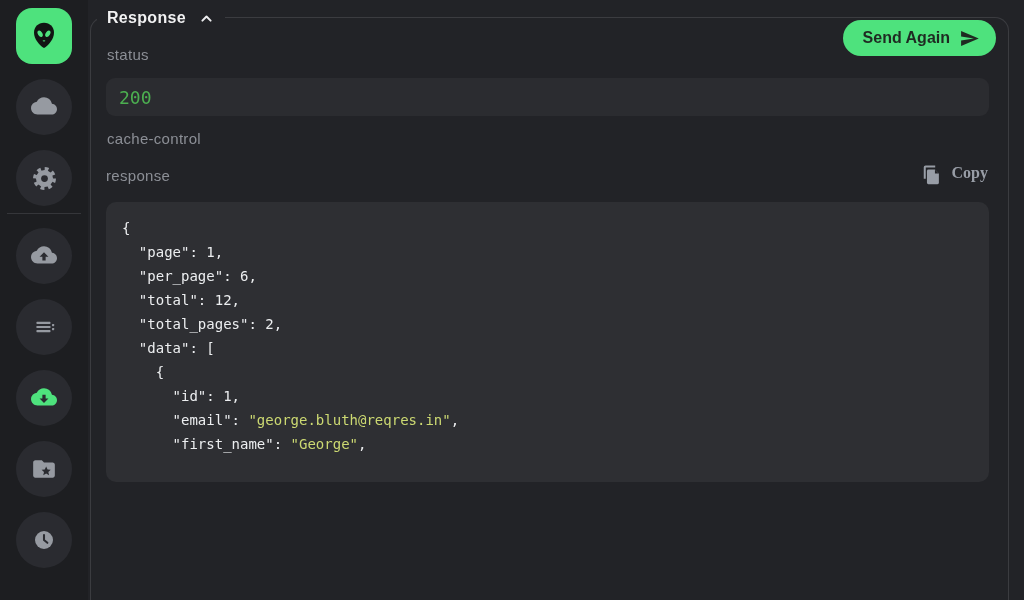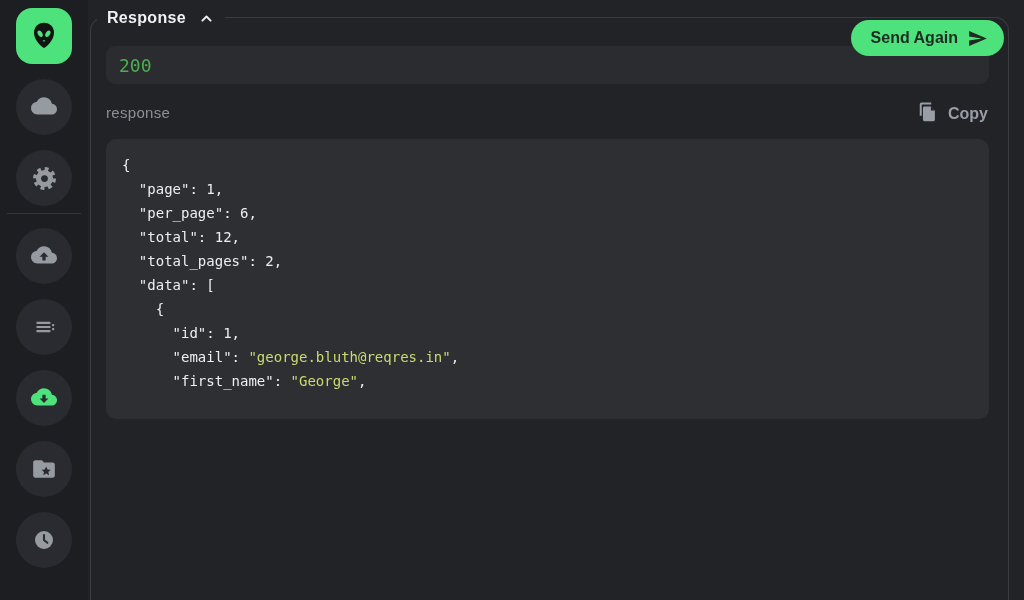--- a/index.html
+++ b/index.html
@@ -53,21 +53,21 @@
   }
   .legend{
     position:absolute;top:-13px;left:6px;
     background:var(--page-bg);padding:0 10px;
     display:flex;align-items:center;gap:12px;height:26px;
   }
   .legend .title{
     color:#f1f1f2;font-weight:bold;font-size:16px;letter-spacing:.3px;
   }
   .send-btn{
-    position:absolute;top:2px;right:4px;height:36px;
+    position:absolute;top:2px;right:12px;height:36px;
     background:var(--accent);border:none;border-radius:18px;
     display:flex;align-items:center;gap:9px;padding:0 16px 0 20px;
     font-family:"Liberation Sans",sans-serif;
     font-weight:bold;font-size:16px;color:#1f2a22;cursor:pointer;
   }
   
   .field-label{
     display:block;color:var(--label-gray);font-size:15px;line-height:17px;
     margin:0 0 15px 1px;letter-spacing:.3px;
   }
@@ -77,22 +77,22 @@
     font-family:"DejaVu Sans Mono","Liberation Mono",monospace;
     font-size:18px;color:var(--mono-white);
   }
   .field-box.green{color:var(--status-green);}
   
   .response-row{
     display:flex;justify-content:space-between;align-items:center;
     margin-top:17px;margin-bottom:16px;
   }
   .copy-btn{
-    display:flex;align-items:flex-end;gap:9px;background:none;border:none;
-    color:#989da6;font-family:Liberation Sans, sans-serif;
+    display:flex;align-items:flex-start;gap:9px;background:none;border:none;
+    color:#989da6;font-family:Liberation Serif, serif;
     font-weight:bold;font-size:16px;cursor:pointer;padding:0 1px 0 0;
   }
   
   .code-box{
     background:var(--code-bg);border-radius:10px;
     height:280px;padding:14px 16px;overflow:hidden;
     font-family:"DejaVu Sans Mono","Liberation Mono",monospace;
     font-size:14px;line-height:24px;color:var(--mono-white);
   }
   .code-line{white-space:pre;}
@@ -176,22 +176,24 @@
     </svg>
   </div>
 
   <button class="send-btn">
     <span>Send Again</span>
     <svg class="icon" width="21" height="21" viewBox="0 0 24 24">
       <path d="M2.4 20.6L22.6 12 2.4 3.4l-.01 6.3L16.9 12 2.39 14.3z" fill="#1f2a22"></path>
     </svg>
   </button>
 
+  <label class="field-label">status</label>
   <div class="field-box green">200</div>
 
+  <label class="field-label">cache-control</label>
 
 
   <div class="response-row">
     <span class="field-label" style="margin:0;">response</span>
     <button class="copy-btn">
       <svg class="icon" width="22" height="22" viewBox="0 0 24 24">
         <path d="M15.5 1.5H5a2 2 0 0 0-2 2V16h2.2V3.7h10.3z" fill="#989da6"></path>
         <path d="M8 6h7.2l4.3 4.3v10.2A1.5 1.5 0 0 1 18 22H8a1.5 1.5 0 0 1-1.5-1.5v-13A1.5 1.5 0 0 1 8 6z" fill="#989da6"></path>
         <path d="M15.2 6l4.3 4.3h-4.3z" fill="#222327"></path>
       </svg>

